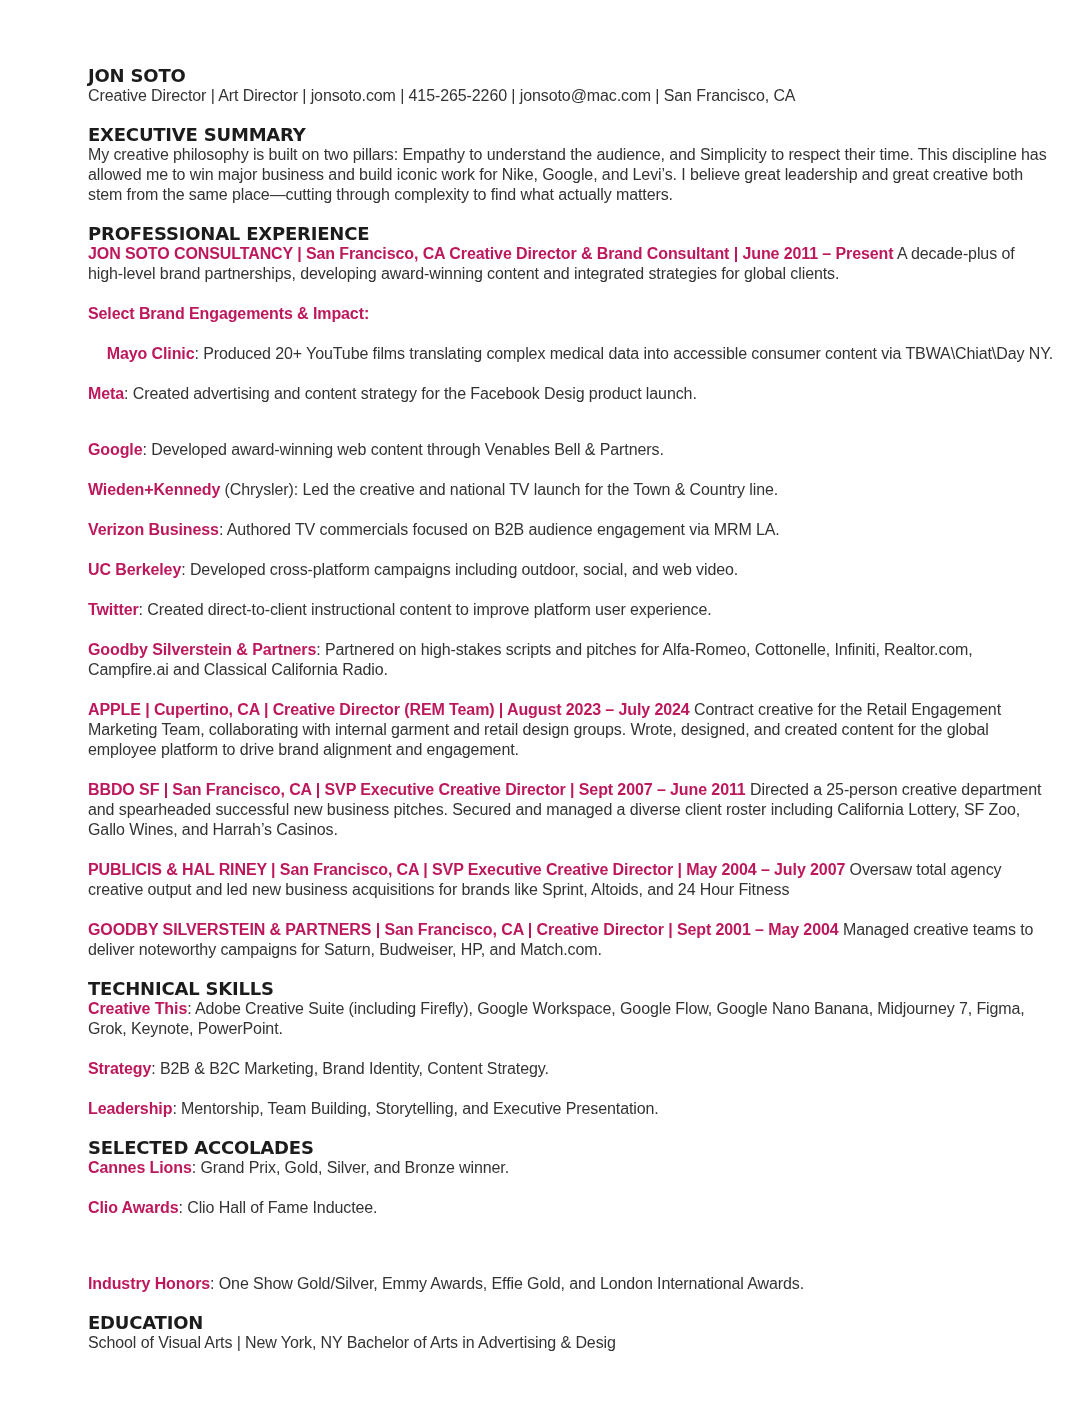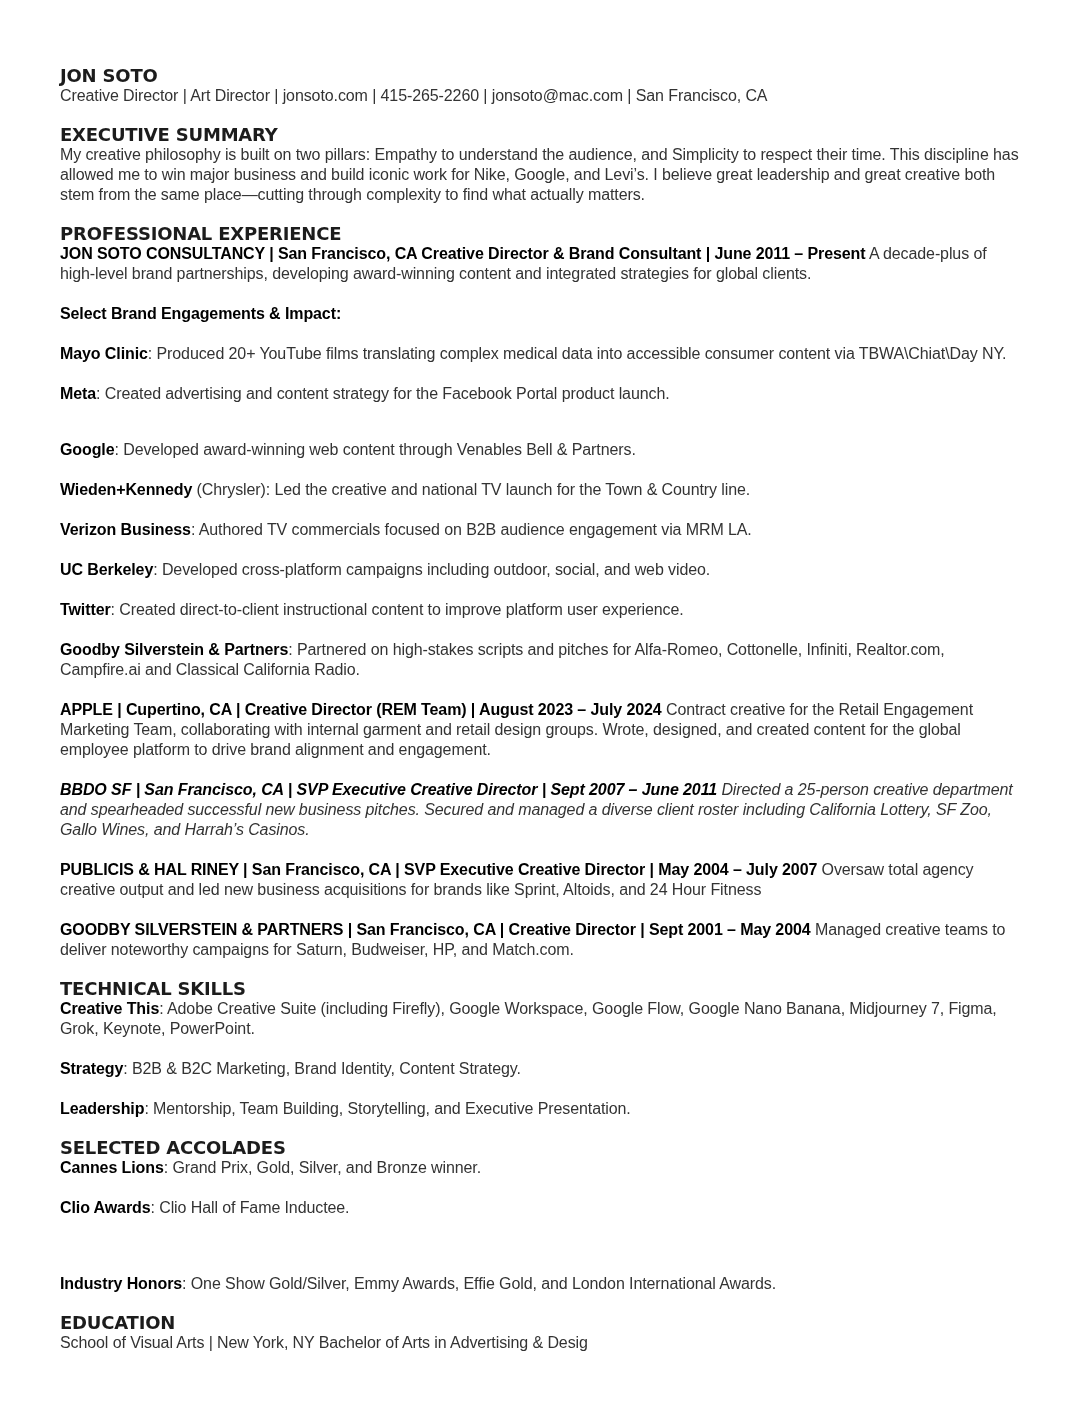--- a/index.html
+++ b/index.html
@@ -1,28 +1,28 @@
 <!DOCTYPE html>
 <html><head>
 <meta charset="utf-8">
 <style>
   html, body { margin: 0; padding: 0; background: #ffffff; }
   body {
     width: 1088px; height: 1408px; overflow: hidden;
     font-family: "Liberation Sans", sans-serif;
     color: #333333;
   }
-  .page { position: relative; padding: 66px 60px 0 60px; }
+  .page { position: relative; padding: 66px 60px 0 88px; }
   .name, .section-heading {
     font-family: "DejaVu Sans", sans-serif;
     font-weight: bold; color: #1c1c1c;
     font-size: 18px; line-height: 20px; margin: 0; letter-spacing: -0.2px;
   }
   .line { font-size: 16px; line-height: 20px; margin: 0; letter-spacing: -0.1px; }
-  .b { font-weight: bold; color: #000000; }
+  .b { font-weight: bold; color: #be185d; }
   .gap-section { height: 19px; }
   .gap-para { height: 20px; }
 </style>
 </head>
 <body>
 
 <div class="page">
 
   <h1 class="name">JON SOTO</h1>
   <p class="line">Creative Director | Art Director | jonsoto.com | 415-265-2260 | jonsoto@mac.com | San Francisco, CA</p>
@@ -32,41 +32,41 @@
   <p class="line" style="width:970px">My creative philosophy is built on two pillars: Empathy to understand the audience, and Simplicity to respect their time. This discipline has allowed me to win major business and build iconic work for Nike, Google, and Levi’s. I believe great leadership and great creative both stem from the same place—cutting through complexity to find what actually matters.</p>
 
   <div class="gap-section"></div>
   <h2 class="section-heading">PROFESSIONAL EXPERIENCE</h2>
   <p class="line" style="width:965px"><span class="b">JON SOTO CONSULTANCY | San Francisco, CA Creative Director &amp; Brand Consultant | June 2011 – Present</span><span> A decade-plus of high-level brand partnerships, developing award-winning content and integrated strategies for global clients.</span></p>
   <div class="gap-para"></div>
   <p class="line b">Select Brand Engagements &amp; Impact:</p>
 
   <div id="engagements">
       <div class="gap-para"></div>
-      <p class="line" style="width: 965px;"><span class="b">Mayo Clinic</span><span>: Produced 20+ YouTube films translating complex medical data into accessible consumer content via TBWA\Chiat\Day NY.</span></p>
+      <p class="line" style="width: 965px; text-align: right;"><span class="b">Mayo Clinic</span><span>: Produced 20+ YouTube films translating complex medical data into accessible consumer content via TBWA\Chiat\Day NY.</span></p>
       <div class="gap-para"></div>
-      <p class="line" style="width: 965px;"><span class="b">Meta</span><span>: Created advertising and content strategy for the Facebook Portal product launch.</span></p>
+      <p class="line" style="width: 965px;"><span class="b">Meta</span><span>: Created advertising and content strategy for the Facebook Desig product launch.</span></p>
       <div class="gap-para"></div>
       <p class="line" style="width: 965px; margin-top: 16px;"><span class="b">Google</span><span>: Developed award-winning web content through Venables Bell &amp; Partners.</span></p>
       <div class="gap-para"></div>
       <p class="line" style="width: 965px;"><span class="b">Wieden+Kennedy</span><span> (Chrysler): Led the creative and national TV launch for the Town &amp; Country line.</span></p>
       <div class="gap-para"></div>
       <p class="line" style="width: 965px;"><span class="b">Verizon Business</span><span>: Authored TV commercials focused on B2B audience engagement via MRM LA.</span></p>
       <div class="gap-para"></div>
       <p class="line" style="width: 965px;"><span class="b">UC Berkeley</span><span>: Developed cross-platform campaigns including outdoor, social, and web video.</span></p>
       <div class="gap-para"></div>
       <p class="line" style="width: 965px;"><span class="b">Twitter</span><span>: Created direct-to-client instructional content to improve platform user experience.</span></p>
       <div class="gap-para"></div>
       <p class="line" style="width: 965px;"><span class="b">Goodby Silverstein &amp; Partners</span><span>: Partnered on high-stakes scripts and pitches for Alfa-Romeo, Cottonelle, Infiniti, Realtor.com, Campfire.ai and Classical California Radio.</span></p>
     </div>
   <div id="jobs">
       <div class="gap-para"></div>
       <p class="line" style="width: 965px;"><span class="b">APPLE | Cupertino, CA | Creative Director (REM Team) | August 2023 – July 2024</span><span> Contract creative for the Retail Engagement Marketing Team, collaborating with internal garment and retail design groups. Wrote, designed, and created content for the global employee platform to drive brand alignment and engagement.</span></p>
       <div class="gap-para"></div>
-      <p class="line" style="width: 965px; font-style: italic;"><span class="b">BBDO SF | San Francisco, CA | SVP Executive Creative Director | Sept 2007 – June 2011</span><span> Directed a 25-person creative department and spearheaded successful new business pitches. Secured and managed a diverse client roster including California Lottery, SF Zoo, Gallo Wines, and Harrah’s Casinos.</span></p>
+      <p class="line" style="width: 965px;"><span class="b">BBDO SF | San Francisco, CA | SVP Executive Creative Director | Sept 2007 – June 2011</span><span> Directed a 25-person creative department and spearheaded successful new business pitches. Secured and managed a diverse client roster including California Lottery, SF Zoo, Gallo Wines, and Harrah’s Casinos.</span></p>
       <div class="gap-para"></div>
       <p class="line" style="width: 965px;"><span class="b">PUBLICIS &amp; HAL RINEY | San Francisco, CA | SVP Executive Creative Director | May 2004 – July 2007</span><span> Oversaw total agency creative output and led new business acquisitions for brands like Sprint, Altoids, and 24 Hour Fitness</span></p>
       <div class="gap-para"></div>
       <p class="line" style="width: 965px;"><span class="b">GOODBY SILVERSTEIN &amp; PARTNERS | San Francisco, CA | Creative Director | Sept 2001 – May 2004</span><span> Managed creative teams to deliver noteworthy campaigns for Saturn, Budweiser, HP, and Match.com.</span></p>
     </div>
 
   <div class="gap-section"></div>
   <h2 class="section-heading">TECHNICAL SKILLS</h2>
   <div id="skills">
       <p class="line" style="width: 965px;"><span class="b">Creative This</span><span>: Adobe Creative Suite (including Firefly), Google Workspace, Google Flow, Google Nano Banana, Midjourney 7, Figma, Grok, Keynote, PowerPoint.</span></p>

